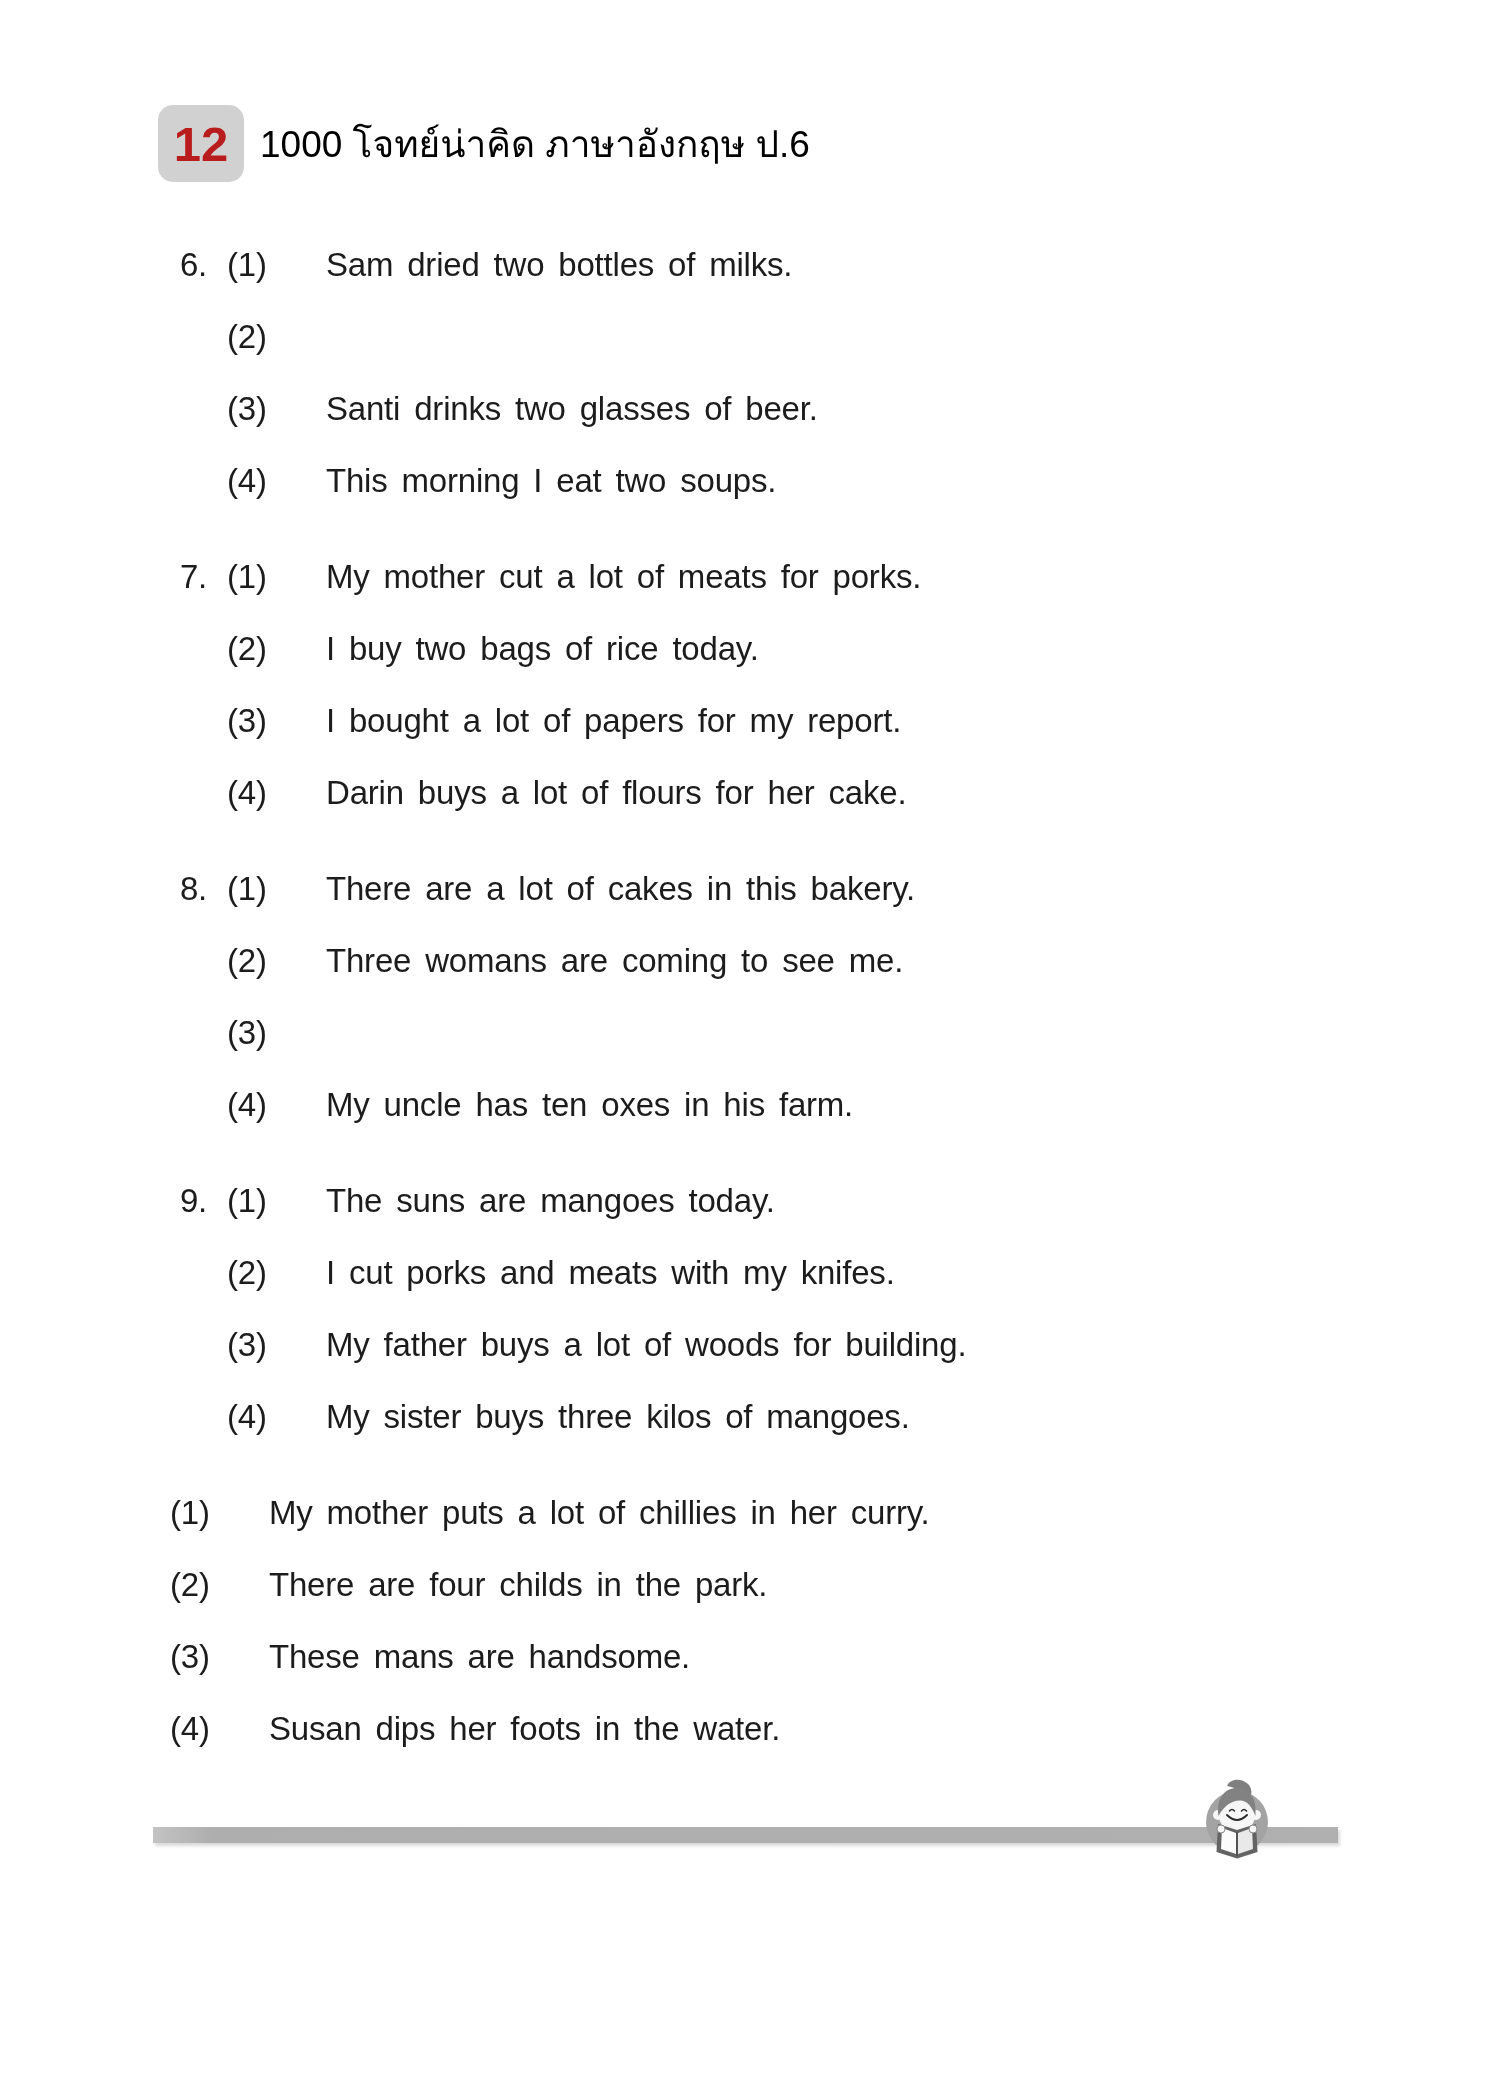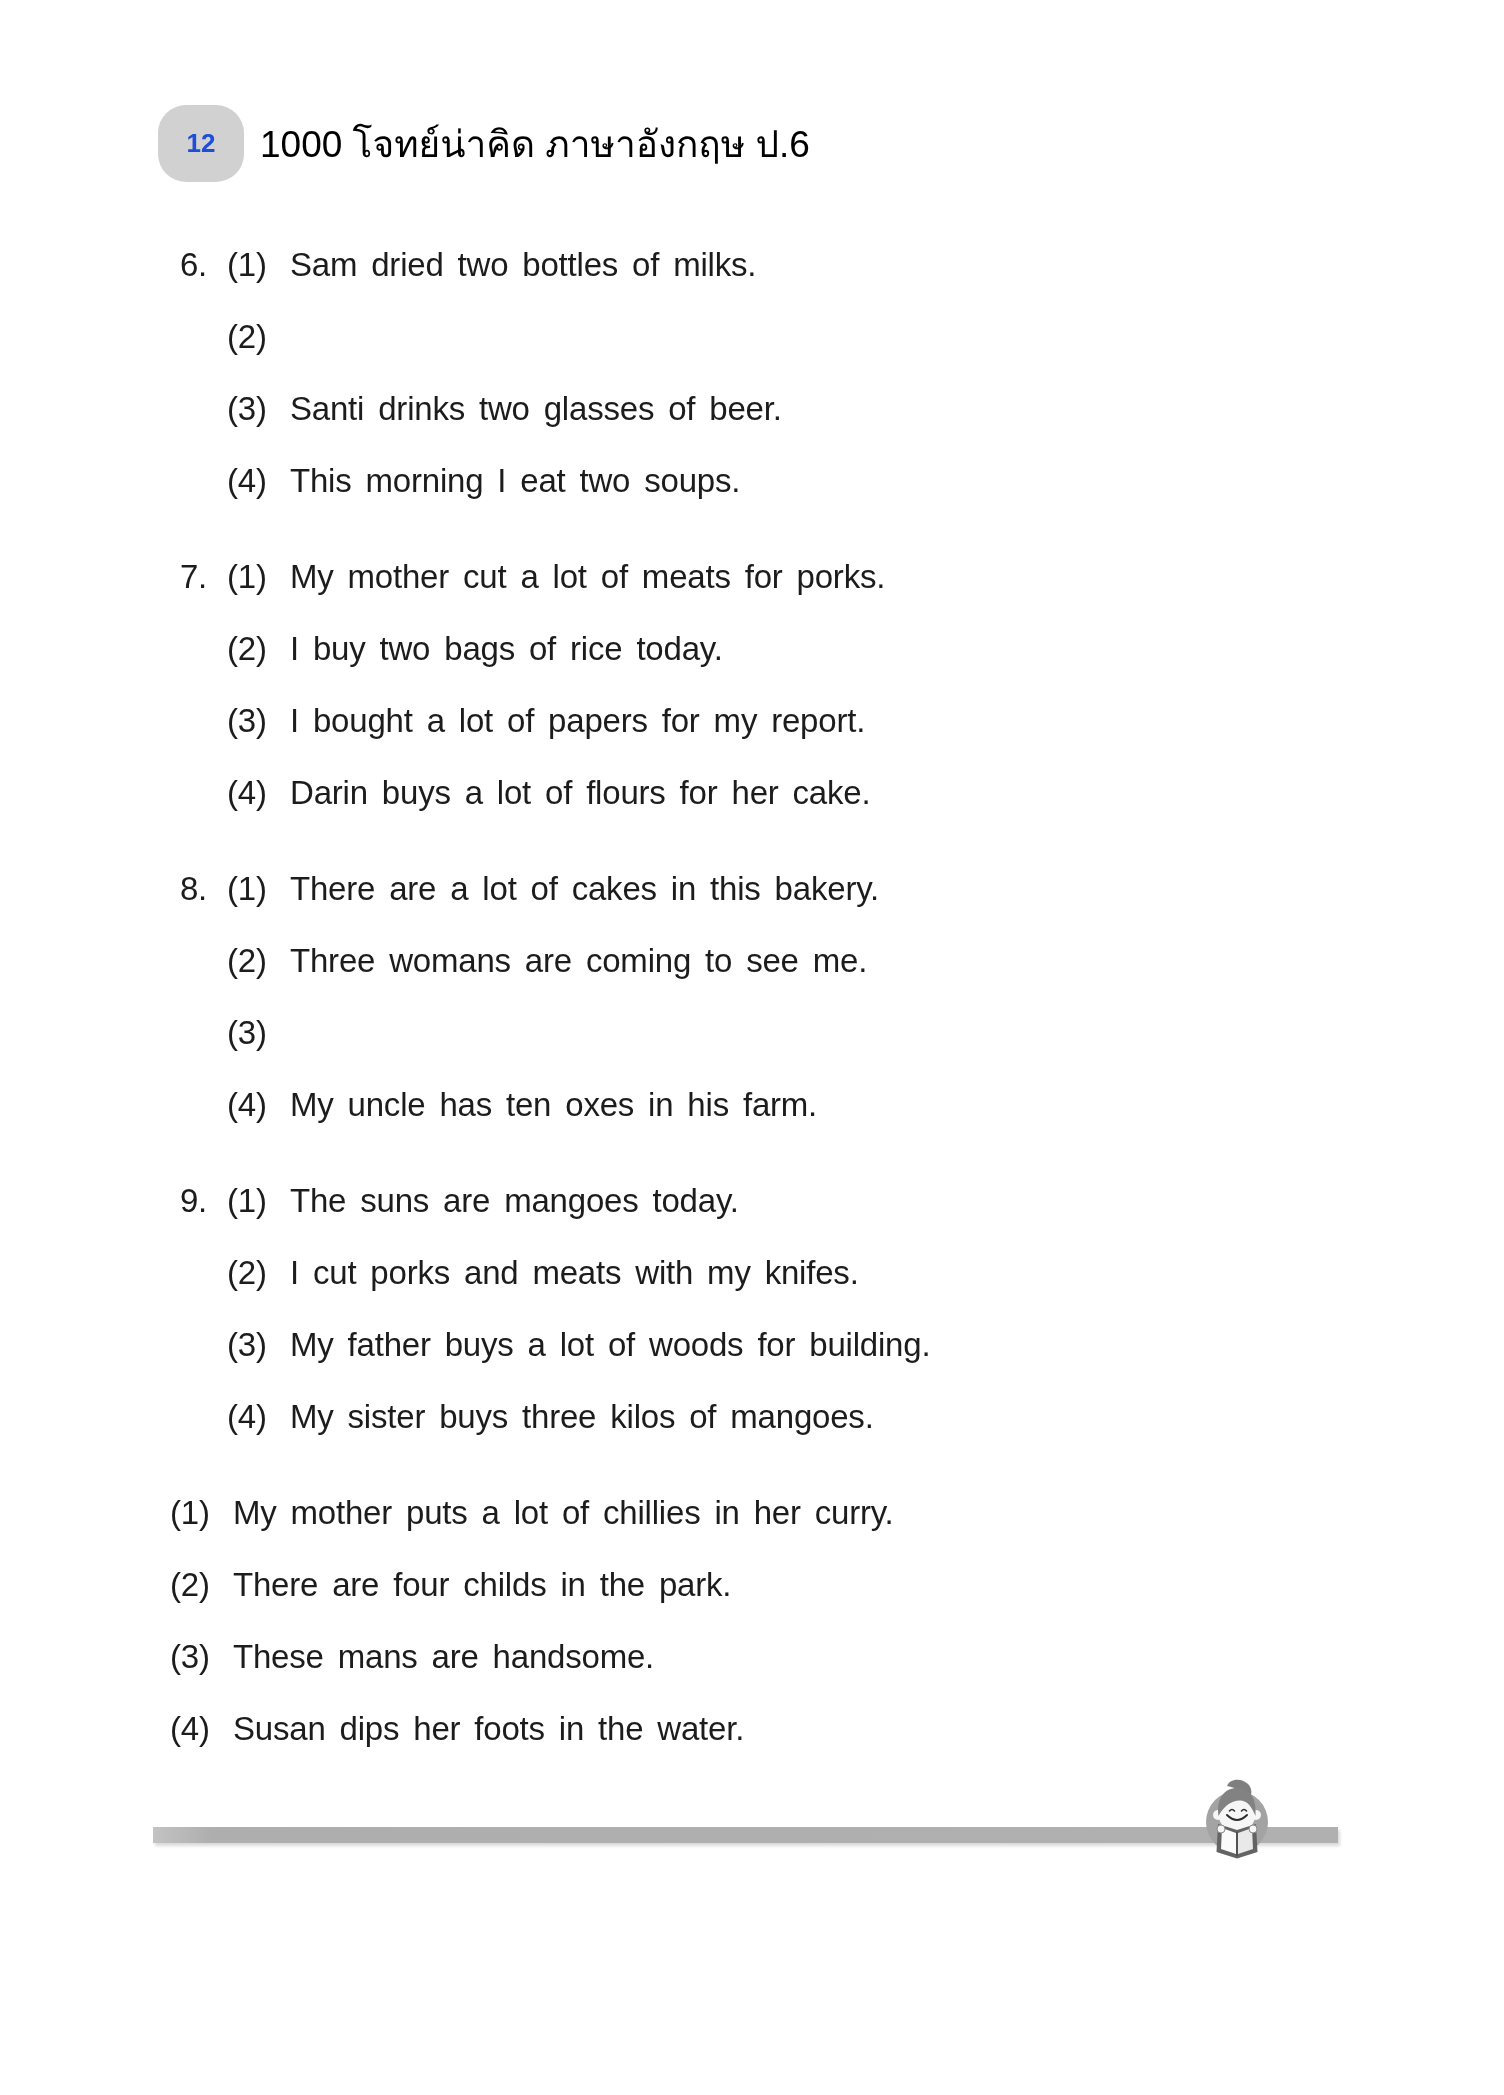--- a/index.html
+++ b/index.html
@@ -11,23 +11,23 @@
     font-family: "Liberation Sans", "DejaVu Sans", sans-serif;
     color: #1c1c1c;
     overflow: hidden;
   }
 
   
   .header { position: absolute; left: 158px; top: 105px; display: flex; align-items: center; }
   .page-num-badge {
     width: 86px; height: 77px;
     background: #d1d1d1;
-    border-radius: 28px;
+    border-radius: 15px;
     display: flex; align-items: center; justify-content: center;
-    font-size: 26px; font-weight: bold; color: #1d4ed8;
+    font-size: 49px; font-weight: bold; color: #b91c1c;
   }
   .book-title {
     margin-left: 16px;
     font-size: 37px;
     color: #000000;
     white-space: nowrap;
   }
 
   
   .questions { position: absolute; left: 150px; top: 229px; width: 1200px; }
@@ -44,20 +44,21 @@
     margin-left: 20px;
     width: 63px; flex: 0 0 63px;
     font-size: 33px;
     letter-spacing: -0.2px;
   }
   .otext {
     font-size: 33px;
     letter-spacing: -0.2px;
     word-spacing: 5px;
     white-space: nowrap;
+    margin-left: 36px;
   }
 
   
   .footer-bar {
     position: absolute;
     left: 153px; top: 1827px;
     width: 1185px; height: 16px;
     background: linear-gradient(to right, #c3c3c3, #aeaeae 5%, #b0b0b0);
     box-shadow: 2px 3px 3px rgba(0,0,0,0.15);
   }

